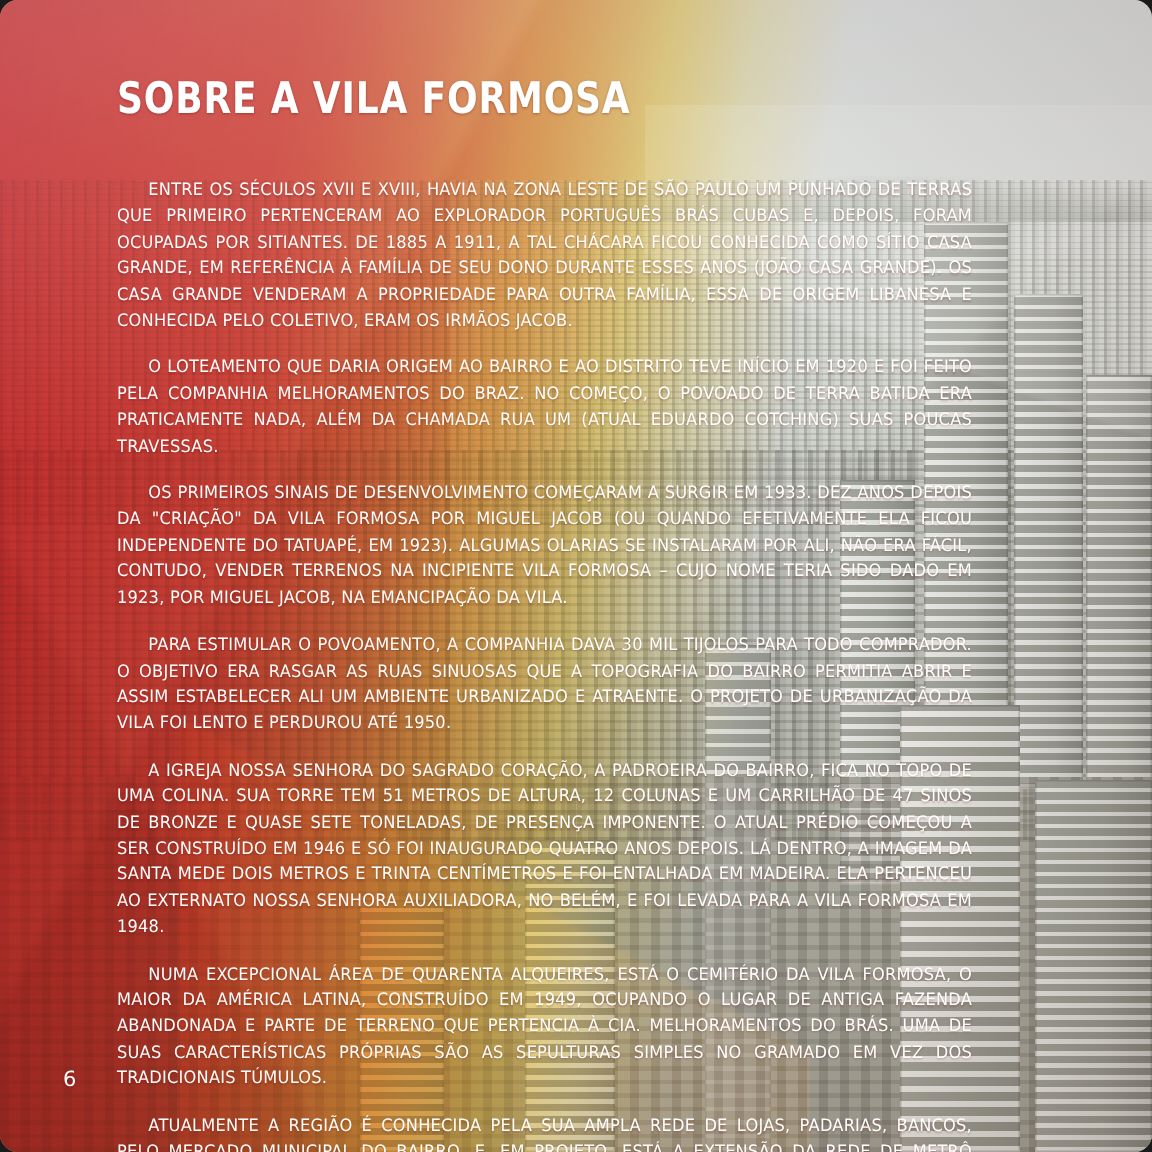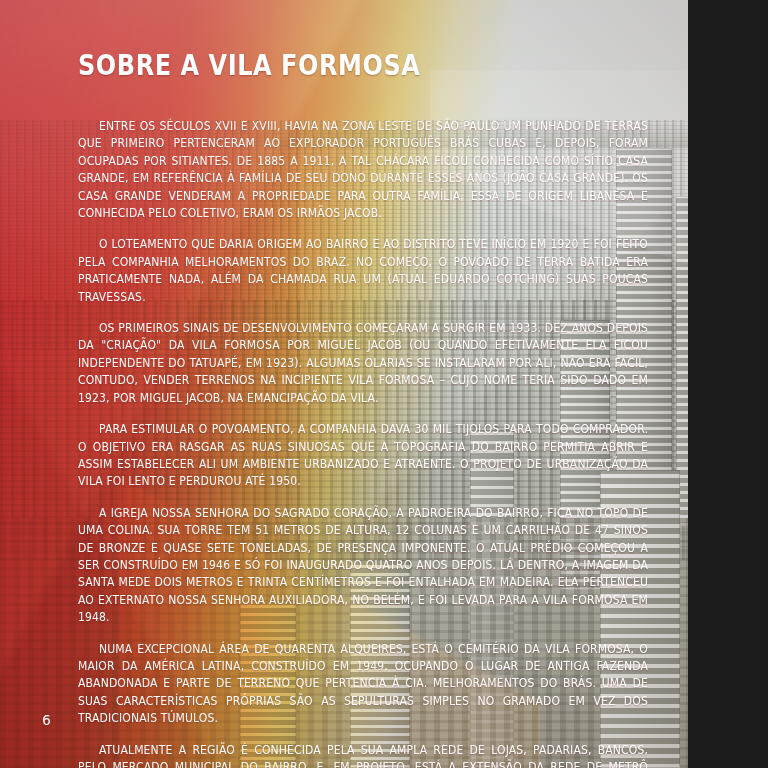--- a/index.html
+++ b/index.html
@@ -8,24 +8,25 @@
   }
   body {
     width: 768px;
     height: 768px;
     overflow: hidden;
     font-family: "Liberation Sans", sans-serif;
     background: #1b1b1b;
   }
   .page {
     position: relative;
-    width: 688px;
+    width: 768px;
     height: 768px;
     overflow: hidden;
     background: #8e8f8a;
+    border-radius: 12px;
   }
 
   
   .photo {
     position: absolute;
     inset: 0;
     background:
       
       linear-gradient(to bottom, #cfd3d2 0%, #d9dcd9 22%, #c7cac4 40%, #b9bcb4 55%, #a9aca2 70%, #9b9e93 100%);
   }

